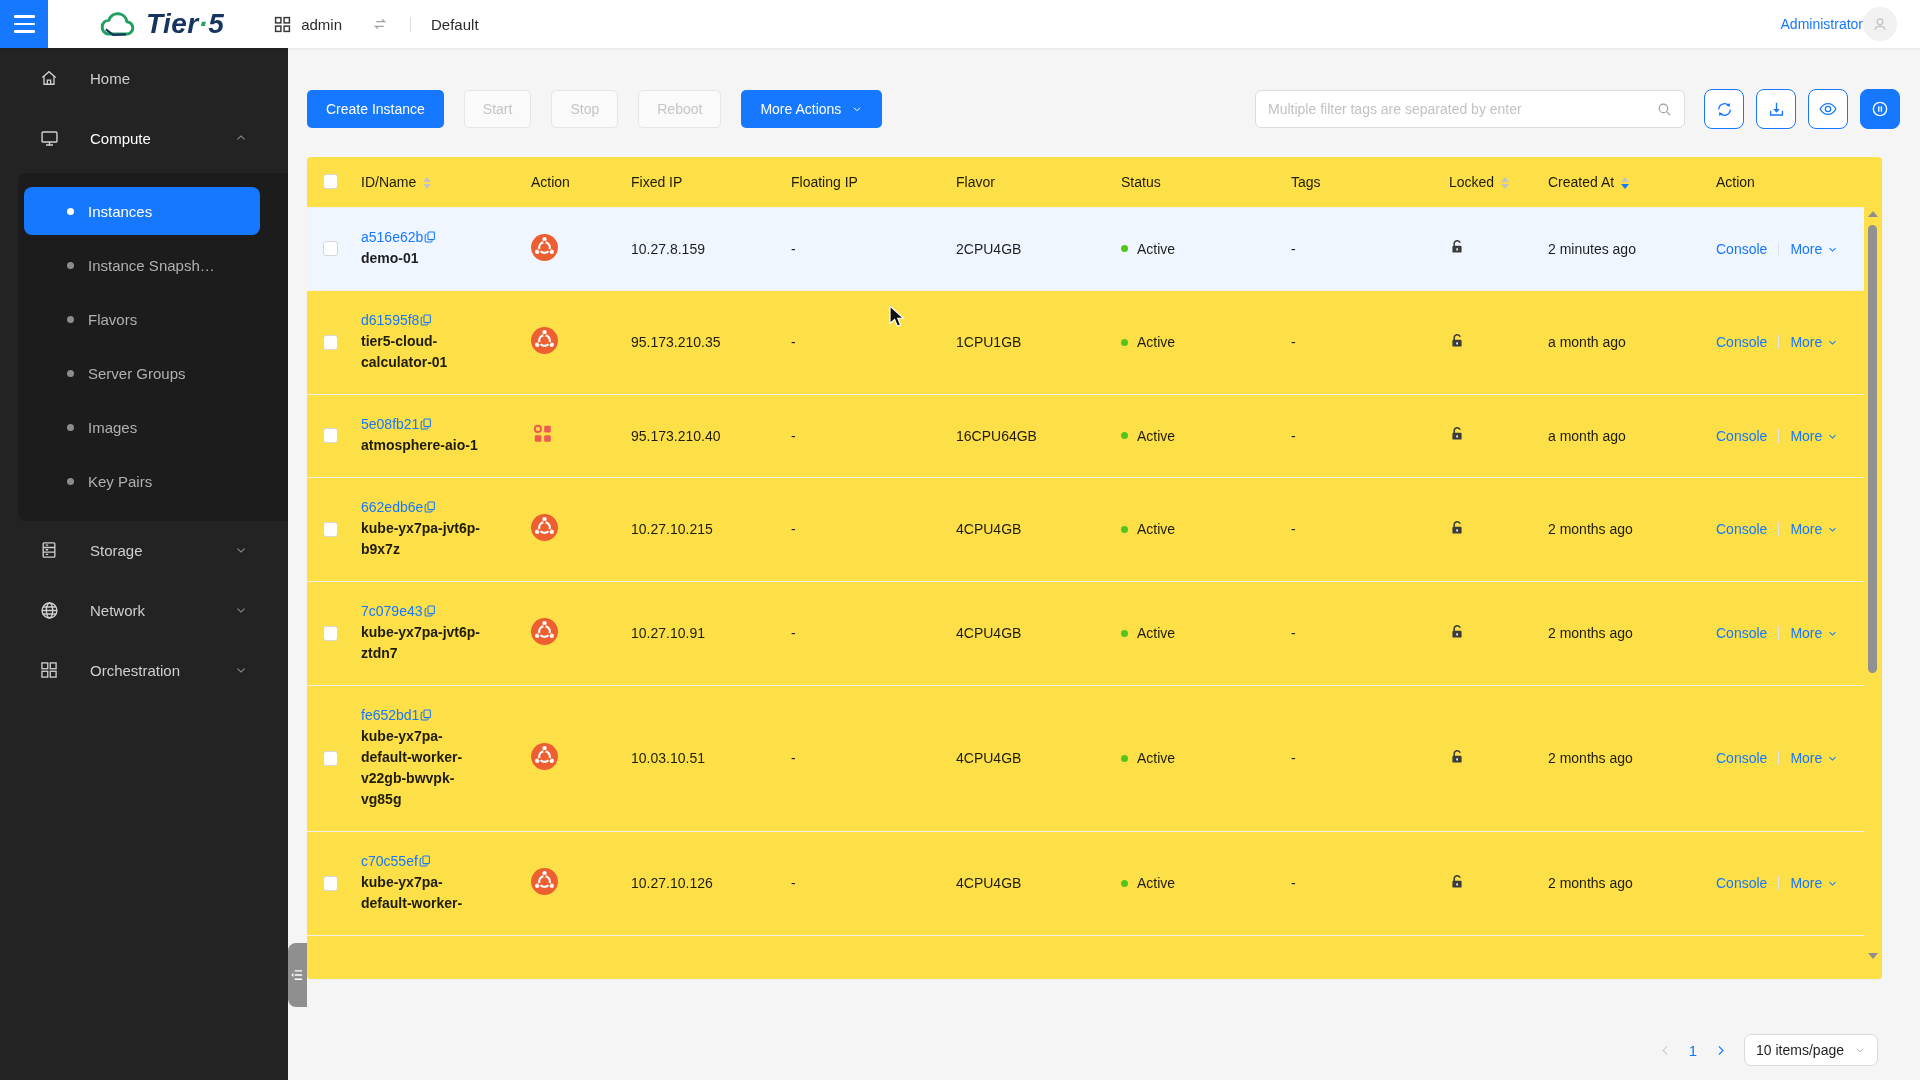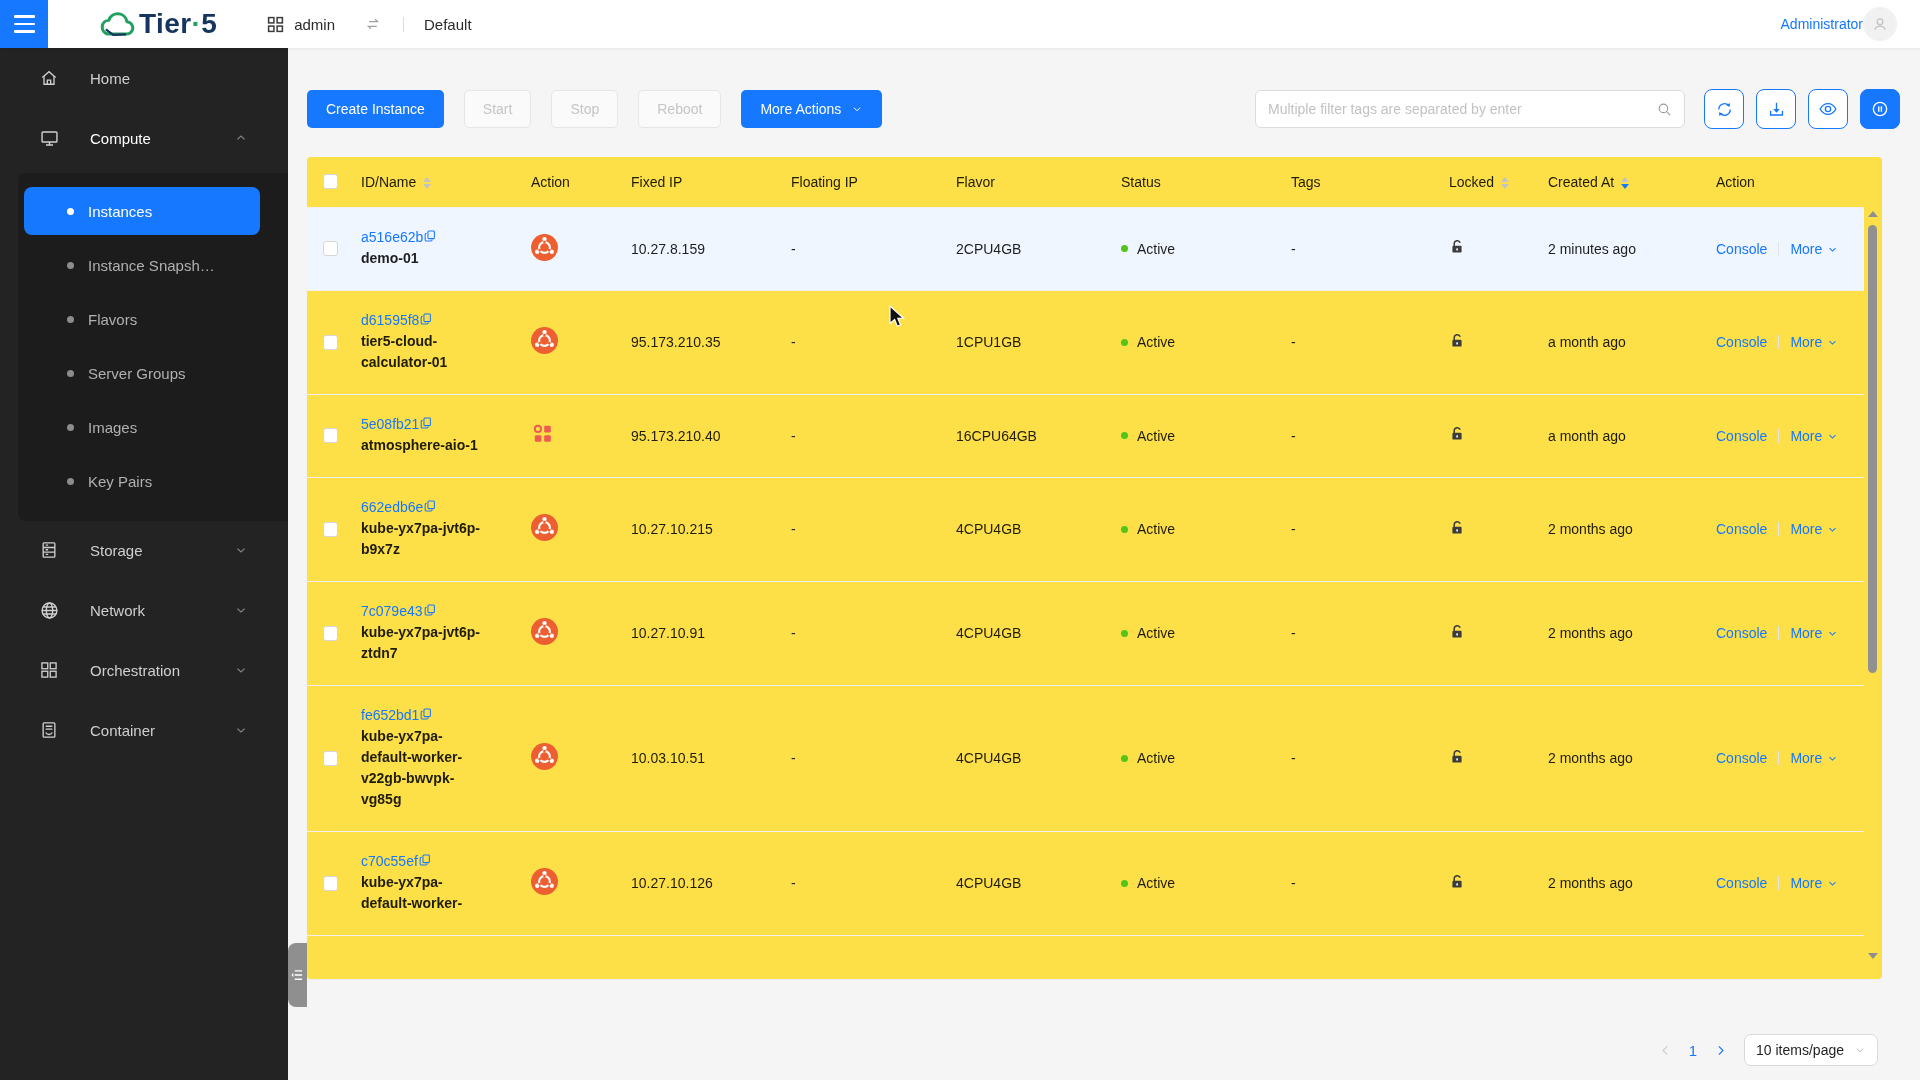--- a/index.html
+++ b/index.html
@@ -4,21 +4,21 @@
 <style>
   * { box-sizing: border-box; margin: 0; padding: 0; }
   html,body { width:1920px; height:1080px; overflow:hidden; }
   body { font-family:"Liberation Sans", sans-serif; background:#f5f5f5; position:relative; }
   a { text-decoration:none; cursor:pointer; }
 
   
   .topbar { height:48px; background:#fff; display:flex; align-items:center; position:relative; z-index:6; box-shadow:0 1px 3px rgba(0,0,0,0.07); }
   .hamburger { width:48px; height:48px; background:#1677ff; display:flex; flex-direction:column; justify-content:center; align-items:center; gap:5px; cursor:pointer; flex-shrink:0; }
   .hamburger i { display:block; width:21px; height:2.6px; background:#fff; border-radius:1px; }
-  .brand { display:flex; align-items:center; margin-left:49px; }
+  .brand { display:flex; align-items:center; gap:7px; margin-left:49px;font-style:italic; }
   .brand-text { font-size:28px; font-weight:bold; color:#16355e; letter-spacing:.4px; }
   .brand-dot { color:#21a061; }
   .ws { display:flex; align-items:center; margin-left:50px; font-size:15px; color:#2b2b2b; }
   .ws .lbl { margin-left:10px; }
   .swap-wrap { margin-left:28px; display:flex; align-items:center; color:#9aa0a6; }
   .divider-v { width:1px; height:15px; background:#dedede; margin:0 20px; }
   .topbar-right { margin-left:auto; display:flex; align-items:center; padding-right:23px; }
   .admin-link { color:#1677ff; font-size:14px; }
   .avatar { width:34px; height:34px; border-radius:50%; background:#f1f1f1; display:flex; align-items:center; justify-content:center; }
 
@@ -64,21 +64,21 @@
   th, td { text-align:left; font-size:14px; color:rgba(0,0,0,0.88); padding:0 8px; border-bottom:1px solid #f0f0f0; vertical-align:middle; }
   th { height:50px; font-weight:normal; }
   td { padding-top:21px; padding-bottom:21px; }
   th.cb, td.cb { padding-left:16px; width:46px; }
   .checkbox { width:15px; height:15px; border:1px solid #d6d6d6; border-radius:3px; background:#fff; cursor:pointer; }
   .sorter { display:inline-flex; flex-direction:column; gap:2px; margin-left:7px; vertical-align:middle; }
   .ca-up { width:0; height:0; border-left:4px solid transparent; border-right:4px solid transparent; border-bottom:5px solid #c3c3c3; }
   .ca-down { width:0; height:0; border-left:4px solid transparent; border-right:4px solid transparent; border-top:5px solid #c3c3c3; }
   .ca-down.active { border-top-color:#1677ff; }
   tr.hover td { background:#f0f6ff; }
-  .id-row { display:flex; align-items:flex-start; }
+  .id-row { display:flex; align-items:center; }
   .id-link { color:#1677ff; font-size:14px; }
   .copy { color:#1677ff; display:flex; cursor:pointer; }
   .iname { font-weight:bold; color:rgba(0,0,0,0.88); width:122px; line-height:21px; margin-top:3px; overflow-wrap:break-word; }
   .status { display:flex; align-items:center; gap:9px; }
   .dot { width:7px; height:7px; border-radius:50%; background:#52c41a; flex-shrink:0; }
   .act a { color:#1677ff; }
   .act-div { display:inline-block; width:1px; height:14px; background:#e4e4e4; margin:0 11px; vertical-align:-2px; }
   .more-wrap { white-space:nowrap; }
   .more-chev { display:inline-flex; margin-left:5px; vertical-align:-1px; color:#1677ff; }
 
@@ -234,35 +234,20 @@
       <div class="side-item">
         <span class="s-icon" style="display: inline-flex;">
           <svg width="20" height="20" viewBox="0 0 24 24" fill="none">
             <rect x="3.5" y="3.5" width="7" height="7" stroke="currentColor" stroke-width="1.6"></rect>
             <rect x="13.5" y="3.5" width="7" height="7" stroke="currentColor" stroke-width="1.6"></rect>
             <rect x="3.5" y="13.5" width="7" height="7" stroke="currentColor" stroke-width="1.6"></rect>
             <rect x="13.5" y="13.5" width="7" height="7" stroke="currentColor" stroke-width="1.6"></rect>
           </svg>
         </span>
         <span class="s-lbl">Orchestration</span>
-        <span class="s-chev" style="display: inline-flex;">
-          <svg width="14" height="14" viewBox="0 0 24 24" fill="none">
-            <path d="M6 9.5l6 6 6-6" stroke="currentColor" stroke-width="2"></path>
-          </svg>
-        </span>
-      </div>
-      <div class="side-item">
-        <span class="s-icon" style="display: inline-flex;">
-          <svg width="20" height="20" viewBox="0 0 24 24" fill="none">
-            <rect x="5" y="3.5" width="14" height="17" rx="1" stroke="currentColor" stroke-width="1.6"></rect>
-            <path d="M8 7.5h8M8 11h8" stroke="currentColor" stroke-width="1.6"></path>
-            <path d="M8 15c1 1.6 2.6 2.4 4 2.4s3-.8 4-2.4" stroke="currentColor" stroke-width="1.6"></path>
-          </svg>
-        </span>
-        <span class="s-lbl">Container</span>
         <span class="s-chev" style="display: inline-flex;">
           <svg width="14" height="14" viewBox="0 0 24 24" fill="none">
             <path d="M6 9.5l6 6 6-6" stroke="currentColor" stroke-width="2"></path>
           </svg>
         </span>
       </div>
     </div>
 
   <div class="main">
 

